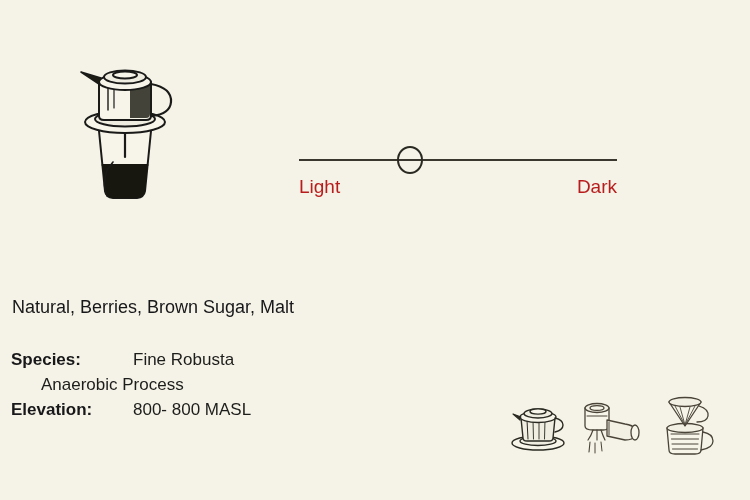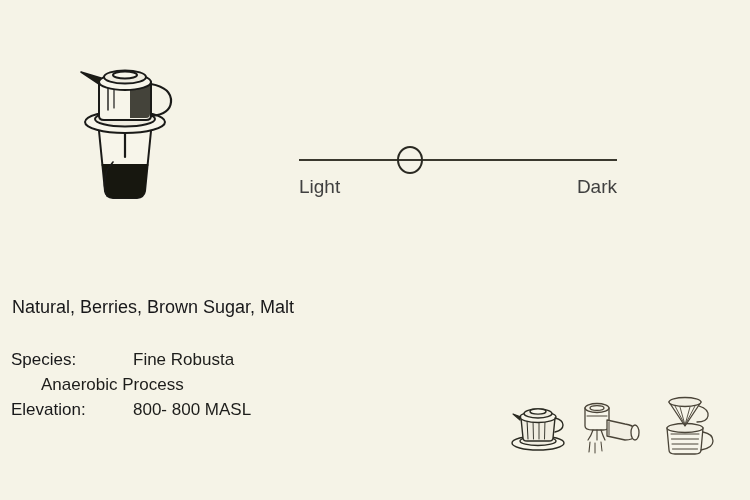--- a/index.html
+++ b/index.html
@@ -72,21 +72,21 @@
     box-sizing: border-box;
   }
   .roast-labels {
     position: absolute;
     left: 299px;
     top: 176px;
     width: 318px;
     display: flex;
     justify-content: space-between;
     font-size: 19px;
-    color: #404040;
+    color: #b91c1c;
   }
 
   
   .flavour-notes {
     position: absolute;
     left: 12px;
     top: 297px;
     font-size: 18px;
     color: #18181a;
     white-space: nowrap;
@@ -99,21 +99,21 @@
     top: 347px;
     font-size: 17px;
     line-height: 25px;
   }
   .spec-row {
     display: flex;
     align-items: baseline;
     white-space: nowrap;
   }
   .spec-label {
-    font-weight: normal;
+    font-weight: bold;
     width: 96px;
     flex: 0 0 96px;
     color: #18181a;
   }
   .spec-value {
     color: #1d1d1b;
     margin-left: 26px;
   }
   .spec-row.indent .spec-value { padding-left: 4px; }
 

